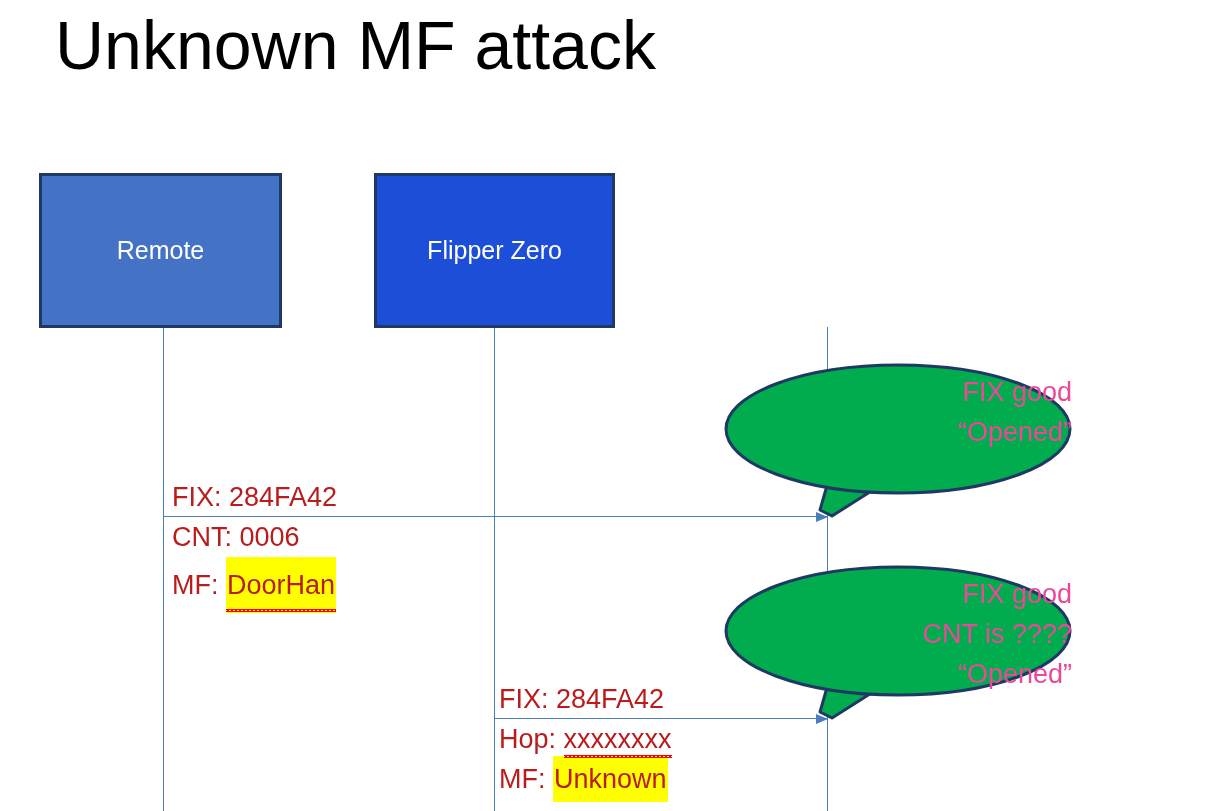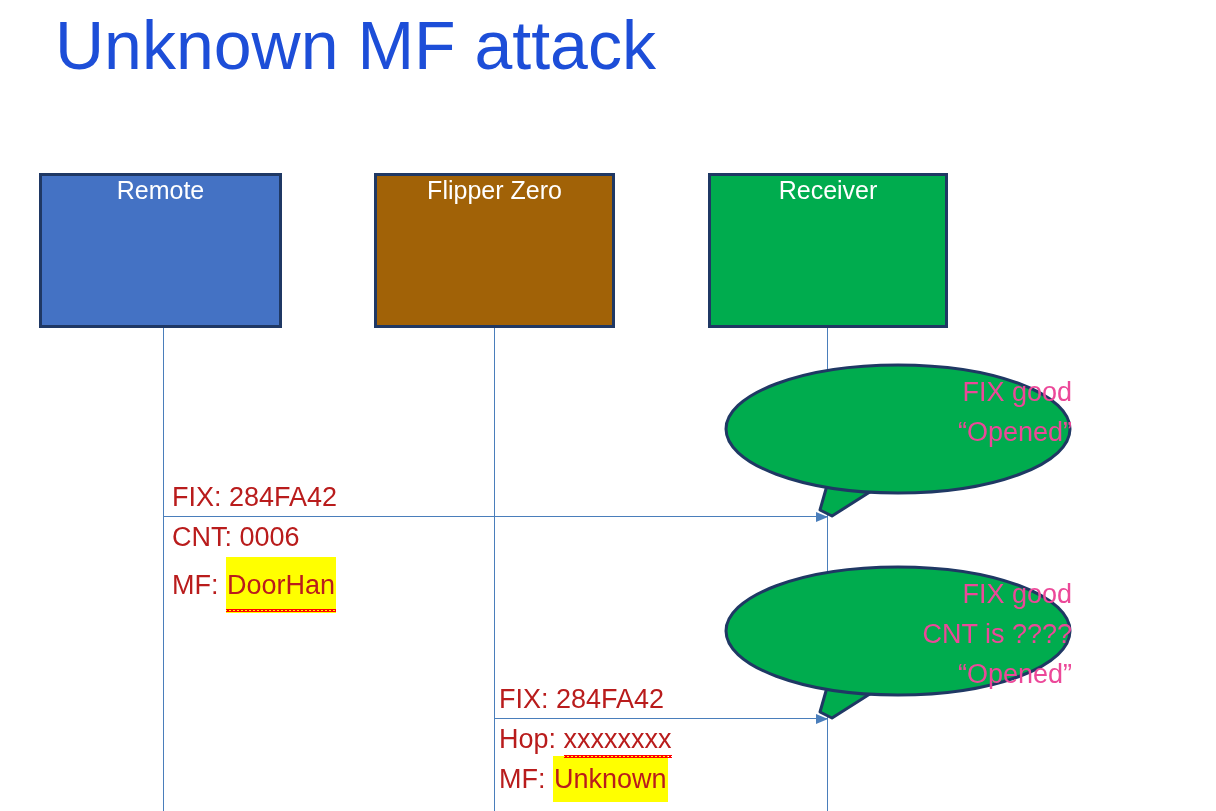--- a/index.html
+++ b/index.html
@@ -16,21 +16,21 @@
     font-family: "Liberation Sans", sans-serif;
   }
 
   
   #title {
     position: absolute;
     left: 55px;
     top: 6px;
     font-size: 68px;
     font-weight: 300;
-    color: #1d4ed8;
+    color: #000000;
     letter-spacing: 0px;
     white-space: nowrap;
     line-height: 1.15;
   }
 
   
   .lifeline {
     position: absolute;
     width: 1px;
     background: #4a7ebb;
@@ -40,28 +40,28 @@
   #lifeline-remote   { left: 163px; }
   #lifeline-flipper  { left: 494px; }
   #lifeline-receiver { left: 827px; }
 
   
   .actor-box {
     position: absolute;
     border: 3px solid #1f3864;
     box-sizing: border-box;
     display: flex;
-    align-items: flex-start;
+    align-items: center;
     justify-content: center;
     color: #ffffff;
     font-size: 25px;
     font-weight: 400;
   }
   #box-remote   { left: 39px;  top: 173px; width: 243px; height: 155px; background: #4472c4; }
-  #box-flipper  { left: 374px; top: 173px; width: 241px; height: 155px; background: #a16207; }
+  #box-flipper  { left: 374px; top: 173px; width: 241px; height: 155px; background: #1d4ed8; }
   #box-receiver { left: 708px; top: 173px; width: 240px; height: 155px; background: #00ac4e; }
 
   
   .msg-arrow {
     position: absolute;
     height: 1px;
     background: #4a7ebb;
   }
   .msg-arrow::after {
     content: "";
@@ -144,23 +144,20 @@
   <div class="lifeline" id="lifeline-remote"></div>
   <div class="lifeline" id="lifeline-flipper"></div>
   <div class="lifeline" id="lifeline-receiver"></div>
 
   <div class="actor-box" id="box-remote">
     <span>Remote</span>
   </div>
   <div class="actor-box" id="box-flipper">
     <span>Flipper Zero</span>
   </div>
-  <div class="actor-box" id="box-receiver">
-    <span>Receiver</span>
-  </div>
 
   <div class="msg-arrow" id="arrow-1"></div>
   <div class="msg-arrow" id="arrow-2"></div>
 
   <div class="msg-labels" id="labels-1">
     <div><span>FIX: </span><span>284FA42</span></div>
     <div><span>CNT: </span><span>0006</span></div>
     <div><span>MF: </span><span class="hl squiggle">DoorHan</span></div>
   </div>
 

